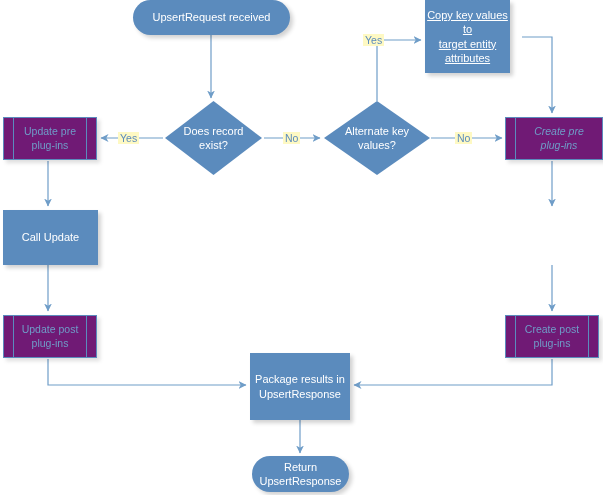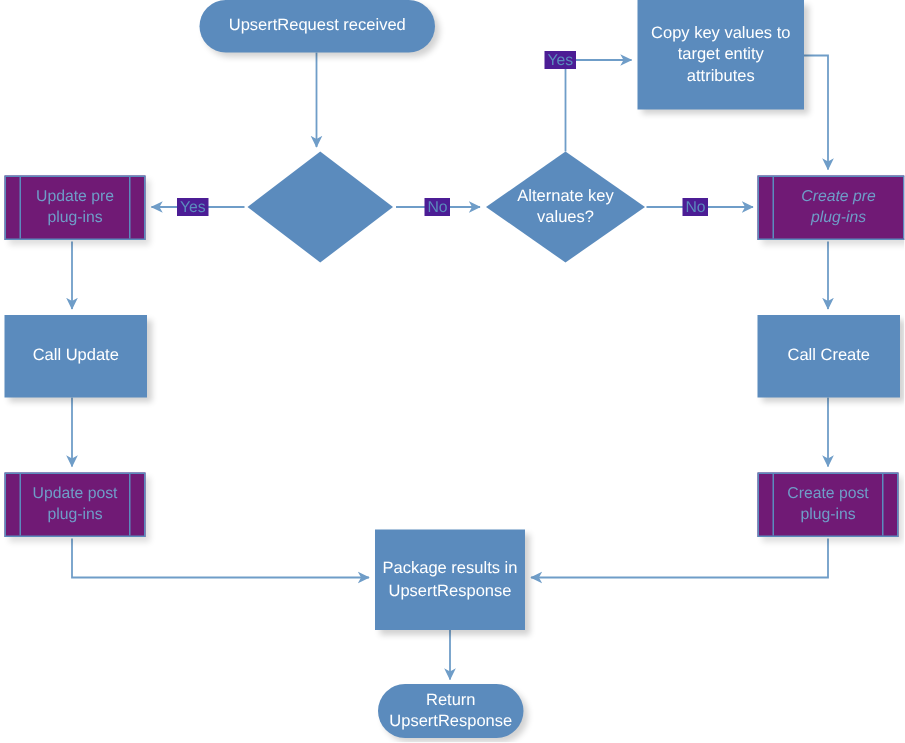--- a/index.html
+++ b/index.html
@@ -83,21 +83,21 @@
     background: #5b8bbd;
   }
   .predef .bar.l { left: 9px; }
   .predef .bar.r { right: 9px; }
   .predef .plabel { position: relative; z-index: 2; }
   
   .elabel {
     position: absolute;
     color: #5b8bbd;
     font-size: 10.5px;
-    background: #4c1d95;
+    background: #fef9c3;
     padding: 0 2px;
     line-height: 12px;
   }
 </style>
 </head>
 <body>
 
 <div id="canvas">
 
   <svg id="wires" viewBox="0 0 603 495" xmlns="http://www.w3.org/2000/svg">
@@ -136,51 +136,52 @@
     </g>
   </svg>
 
   <div class="node fill terminator" style="left:133px; top:0px; width:157px; height:35px;">UpsertRequest received</div>
 
   <div class="node decision" style="left:163px; top:99px; width:101px; height:78px;">
     <svg class="dshape" viewBox="0 0 101 78" xmlns="http://www.w3.org/2000/svg">
       <polygon points="50.5,2 99,39 50.5,76 2,39" fill="#5b8bbd"></polygon>
       <polygon points="53.5,5 102,42 53.5,79 5,42" fill="rgba(0,0,0,0.10)" transform="translate(0,0)" style="display:none"></polygon>
     </svg>
+    <span class="dlabel">Does record
+exist?</span>
   </div>
 
   <div class="node decision" style="left:322px; top:99px; width:110px; height:78px;">
     <svg class="dshape" viewBox="0 0 110 78" xmlns="http://www.w3.org/2000/svg">
       <polygon points="55,2 108,39 55,76 2,39" fill="#5b8bbd"></polygon>
     </svg>
     <span class="dlabel">Alternate key
 values?</span>
   </div>
 
-  <div class="node fill process" style="left:425px; top:0px; width:111px; height:73px;">Copy key values to
+  <div class="node fill process" style="left:425px; top:0px; width:85px; height:73px;text-decoration:underline;">Copy key values to
 target entity
 attributes</div>
 
   <div class="node predef" style="left:3px; top:117px; width:94px; height:43px;">
     <span class="bar l"></span>
     <span class="bar r"></span>
     <span class="plabel">Update pre
 plug-ins</span>
   </div>
 
   <div class="node predef" style="left:505px; top:117px; width:108px; height:43px;font-style:italic;">
     <span class="bar l"></span>
     <span class="bar r"></span>
     <span class="plabel">Create pre
 plug-ins</span>
   </div>
 
   <div class="node fill process" style="left:3px; top:210px; width:95px; height:55px;">Call Update</div>
 
-  <div class="node fill process" style="left:505px; top:210px; width:95px; height:55px;">Call Create</div>
 
   <div class="node predef" style="left:3px; top:315px; width:94px; height:43px;">
     <span class="bar l"></span>
     <span class="bar r"></span>
     <span class="plabel">Update post
 plug-ins</span>
   </div>
 
   <div class="node predef" style="left:505px; top:315px; width:94px; height:43px;">
     <span class="bar l"></span>

